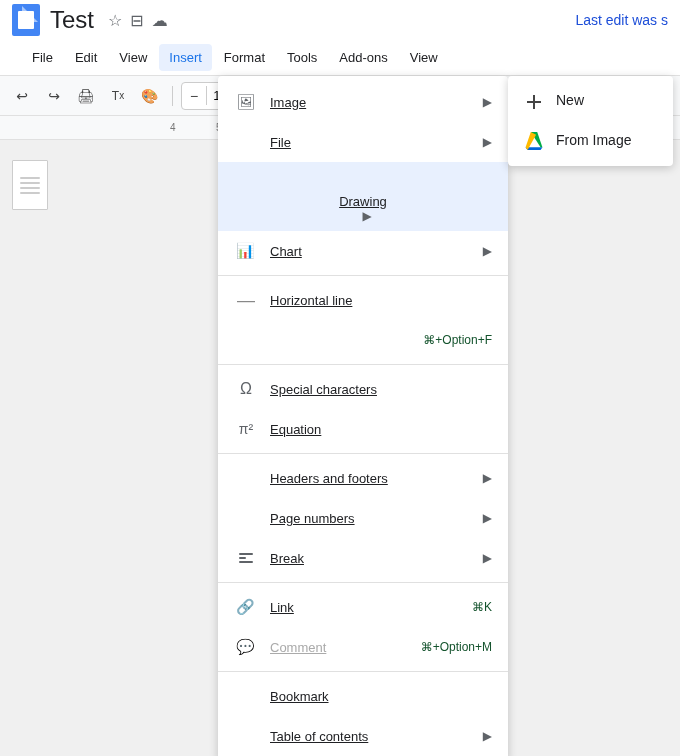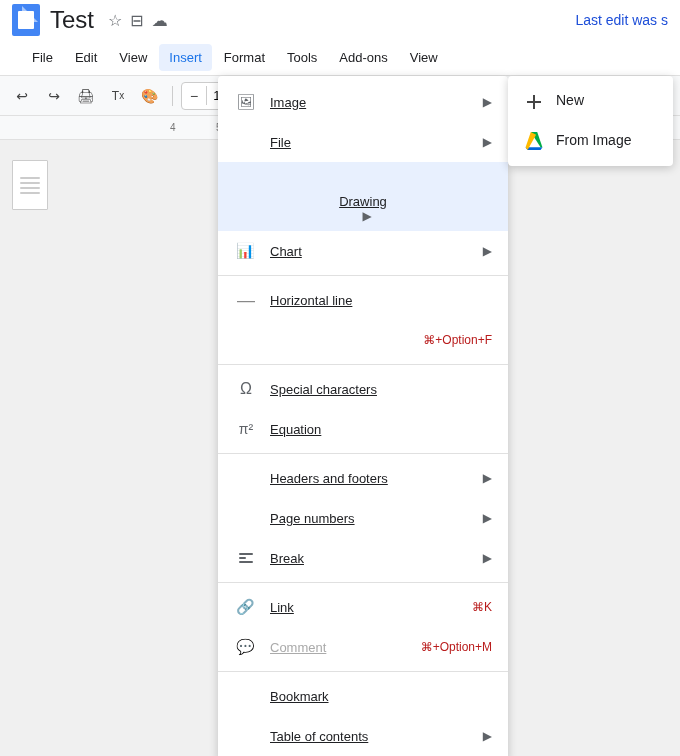--- a/index.html
+++ b/index.html
@@ -256,21 +256,21 @@
     }
     .dropdown-item .item-icon.placeholder {
       width: 24px;
       margin-right: 12px;
     }
     .dropdown-item .item-label {
       flex: 1;
       text-decoration: underline;
     }
     .dropdown-item .item-shortcut {
-      color: #b91c1c;
+      color: #14532d;
       font-size: 12px;
       margin-left: auto;
     }
     .dropdown-item .item-arrow {
       color: #5f6368;
       font-size: 12px;
       margin-left: 8px;
     }
     .dropdown-item.disabled {
       color: #aaa;

